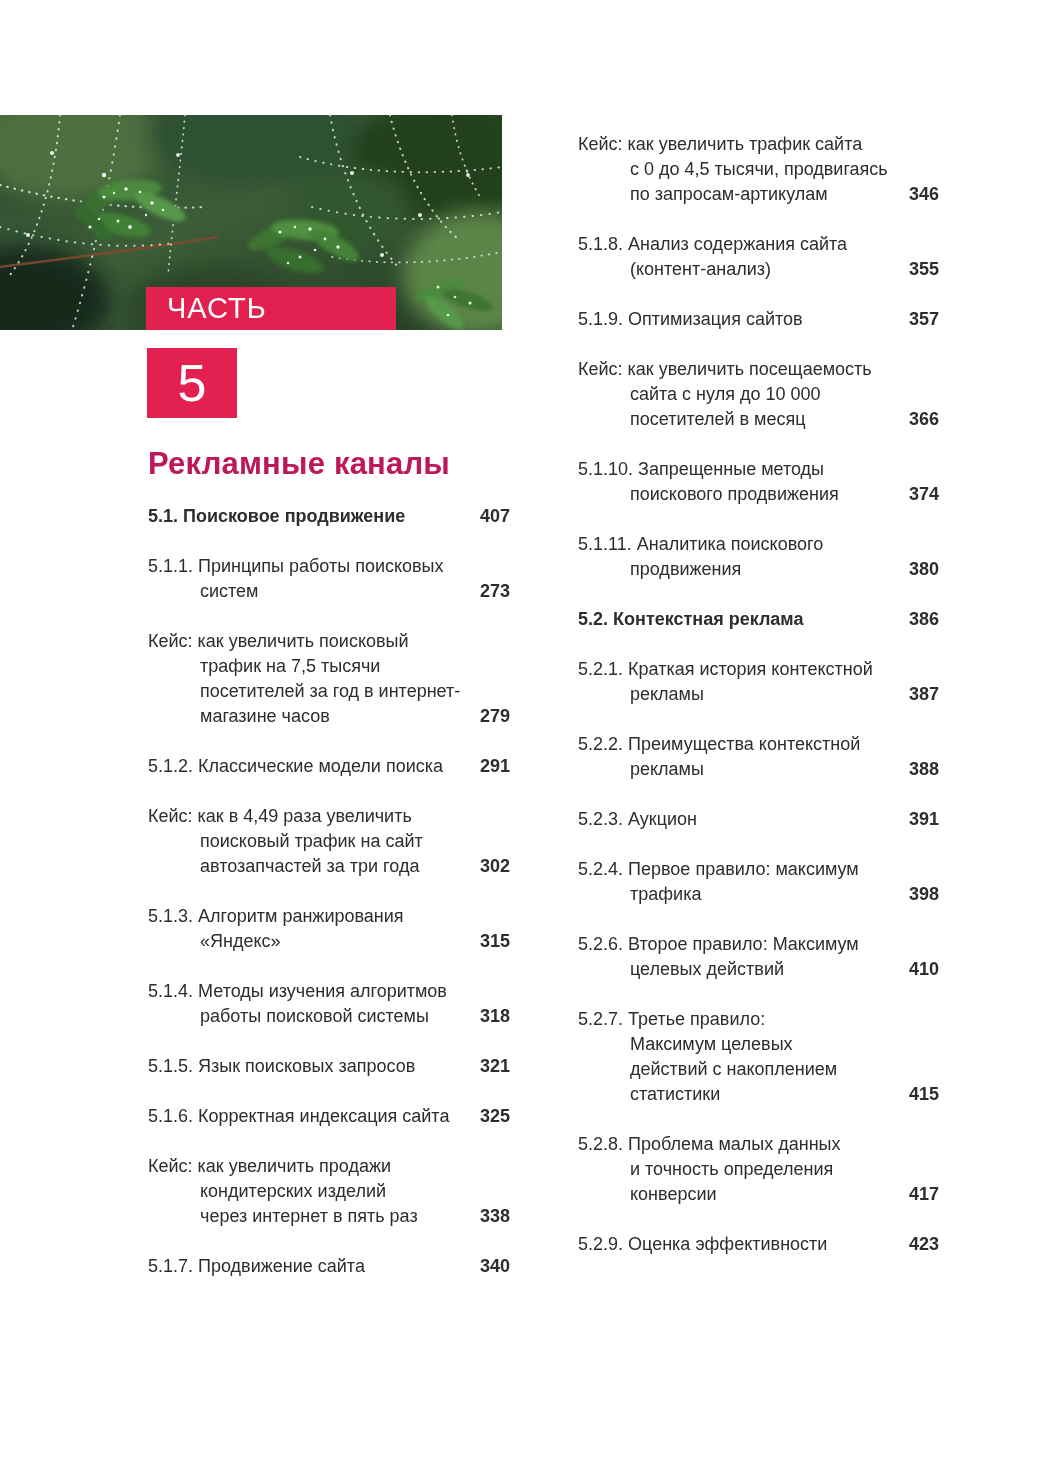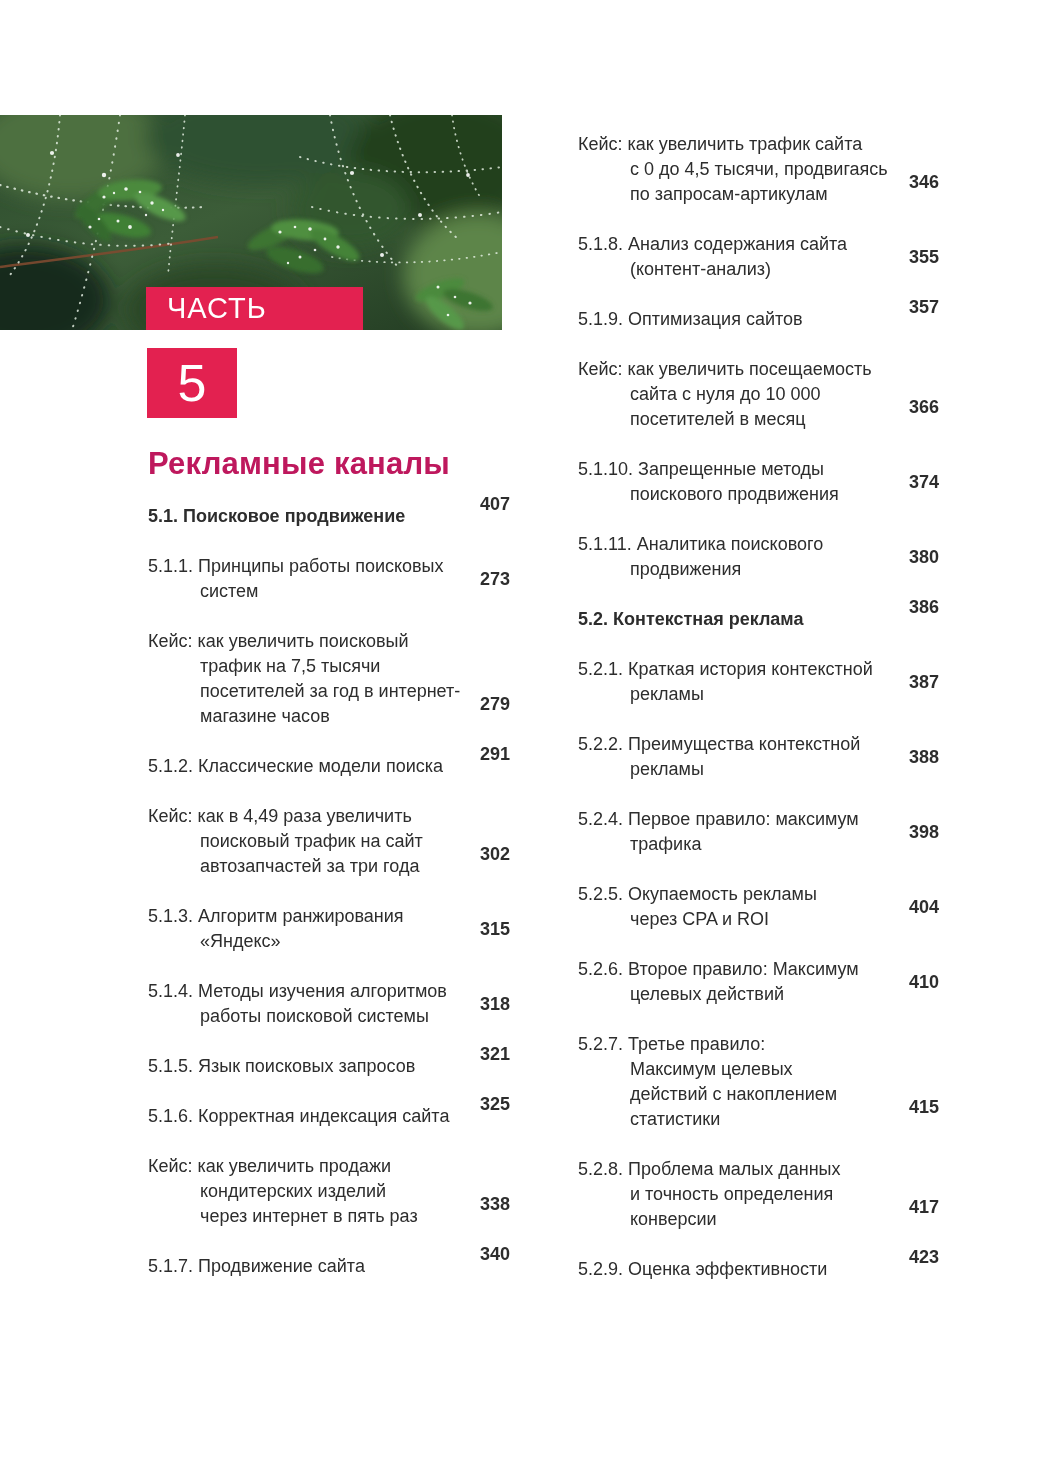--- a/index.html
+++ b/index.html
@@ -15,21 +15,21 @@
   
   .photo {
     position:absolute; left:0; top:115px;
     width:502px; height:215px;
     display:block;
   }
 
   
   .part-banner {
     position:absolute; left:146px; top:287px;
-    width:217px; height:43px;
+    width:250px; height:43px;
     background:#e32150;
     color:#ffffff;
     display:flex; align-items:center;
     padding-left:21px; box-sizing:border-box;
     font-size:29px; letter-spacing:1px;
   }
   .part-number {
     position:absolute; left:147px; top:348px;
     width:90px; height:70px;
     background:#e32150;
@@ -55,21 +55,21 @@
     margin-bottom:25px;
     font-size:18px; line-height:25px;
   }
   .entry:last-child { margin-bottom:0; }
   .entry .t {
     display:block;
     padding-left:52px; text-indent:-52px;
     white-space:pre-line;
   }
   .entry .p {
-    position:absolute; right:0; bottom:12px;
+    position:absolute; right:0; bottom:0;
     font-weight:700;
   }
   .entry.bold .t { font-weight:700; }
 </style>
 </head>
 <body>
 
 <div class="page">
 
   <svg class="photo" viewBox="0 0 502 215" width="502" height="215" preserveAspectRatio="none" aria-hidden="true">
@@ -272,28 +272,27 @@
         <span class="t">5.2.1. Краткая история контекстной
 рекламы</span>
         <span class="p">387</span>
       </div>
     <div class="entry">
         <span class="t">5.2.2. Преимущества контекстной
 рекламы</span>
         <span class="p">388</span>
       </div>
     <div class="entry">
+        <span class="t">5.2.3. Аукцион</span>
+        <span class="p">391</span>
+      </div>
+    <div class="entry">
         <span class="t">5.2.4. Первое правило: максимум
 трафика</span>
         <span class="p">398</span>
-      </div>
-    <div class="entry">
-        <span class="t">5.2.5. Окупаемость рекламы
-через CPA и ROI</span>
-        <span class="p">404</span>
       </div>
     <div class="entry">
         <span class="t">5.2.6. Второе правило: Максимум
 целевых действий</span>
         <span class="p">410</span>
       </div>
     <div class="entry">
         <span class="t">5.2.7. Третье правило:
 Максимум целевых
 действий с накоплением

